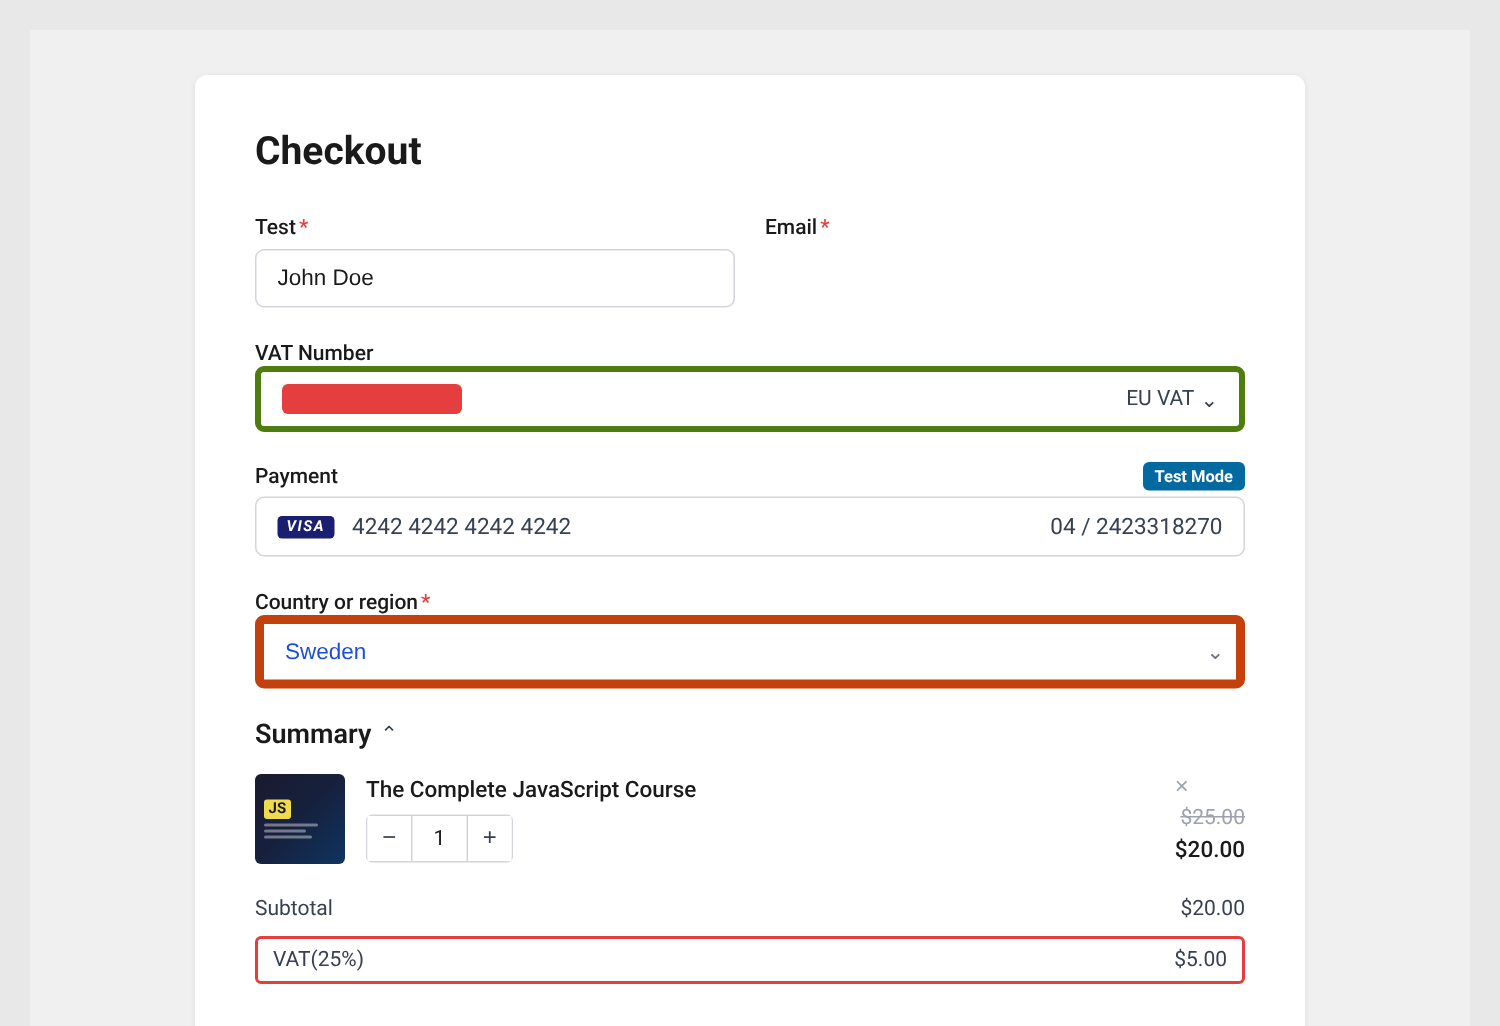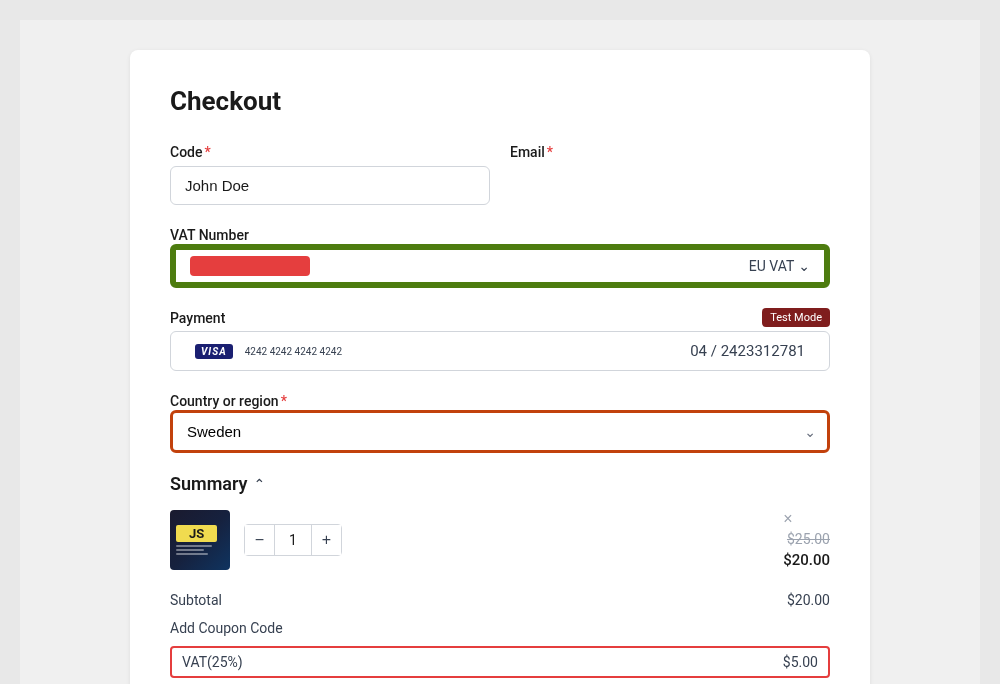--- a/index.html
+++ b/index.html
@@ -60,21 +60,21 @@
       padding: 10px 14px;
       font-size: 15px;
       color: #1a1a1a;
       outline: none;
       width: 100%;
     }
     .vat-section {
       margin-bottom: 20px;
     }
     .vat-input-wrapper {
-      border: 6px solid #4d7c0f;
+      border: 4px solid #4d7c0f;
       border-radius: 6px;
       display: flex;
       align-items: center;
       padding: 0 14px;
       height: 44px;
     }
     .vat-highlight {
       background: #e53e3e;
       border-radius: 4px;
       height: 20px;
@@ -98,48 +98,48 @@
       align-items: center;
       justify-content: space-between;
       margin-bottom: 4px;
     }
     .payment-label {
       font-size: 14px;
       font-weight: 500;
       color: #1a1a1a;
     }
     .test-mode-badge {
-      background: #7f1d1d;
+      background: #0369a1;
       color: #fff;
       font-size: 11px;
-      font-weight: 400;
+      font-weight: 700;
       padding: 3px 8px;
       border-radius: 4px;
     }
     .payment-card-row {
       border: 1px solid #d1d5db;
       border-radius: 6px;
-      padding: 10px 24px;
+      padding: 10px 14px;
       display: flex;
       align-items: center;
       gap: 12px;
       margin-bottom: 8px;
     }
     .visa-badge {
       background: #1a1f71;
       color: #fff;
       font-size: 10px;
       font-weight: 700;
       padding: 2px 6px;
       border-radius: 3px;
       font-style: italic;
       letter-spacing: 1px;
     }
     .card-number {
-      font-size: 10px;
+      font-size: 15px;
       color: #374151;
       flex: 1;
     }
     .card-meta {
       display: flex;
       font-size: 15px;
       color: #374151;
     }
     .secure-notice {
       display: flex;
@@ -158,25 +158,25 @@
       justify-content: center;
     }
     .country-section {
       margin-bottom: 20px;
     }
     .select-wrapper {
       position: relative;
     }
     .country-select {
       width: 100%;
-      border: 3px solid #c2410c;
+      border: 6px solid #c2410c;
       border-radius: 6px;
       padding: 10px 28px 10px 14px;
       font-size: 15px;
-      color: #000000;
+      color: #1d4ed8;
       appearance: none;
       background: #fff;
       cursor: pointer;
       outline: none;
     }
     .select-chevron {
       position: absolute;
       right: 14px;
       top: 50%;
       transform: translateY(-50%);
@@ -217,23 +217,23 @@
       display: flex;
       flex-direction: column;
       justify-content: center;
       align-items: flex-start;
       padding: 6px;
       overflow: hidden;
     }
     .thumbnail-js-badge {
       background: #f0db4f;
       color: #1a1a1a;
-      font-size: 13px;
+      font-size: 10px;
       font-weight: 700;
-      padding: 1px 13px;
+      padding: 1px 3px;
       border-radius: 2px;
       margin-bottom: 3px;
     }
     .thumbnail-lines {
       display: flex;
       flex-direction: column;
       gap: 2px;
     }
     .thumbnail-line {
       height: 2px;
@@ -328,21 +328,21 @@
 <body>
 
 <div class="page-wrapper">
   <div class="checkout-container">
 
     <h1 class="page-title">Checkout</h1>
 
     <div class="form-row">
       <div class="form-group">
         <label class="form-label">
-          <span>Code</span><span class="required-star">*</span>
+          <span>Test</span><span class="required-star">*</span>
         </label>
         <input class="form-input" type="text" value="John Doe" style="">
       </div>
       <div class="form-group">
         <label class="form-label">
           <span>Email</span><span class="required-star">*</span>
         </label>
       </div>
     </div>
 
@@ -361,21 +361,21 @@
       <div class="payment-header">
         <span class="payment-label">Payment</span>
         <span class="test-mode-badge">Test Mode</span>
       </div>
       <div class="payment-card-row">
         <span class="visa-badge">VISA</span>
         <span class="card-number">4242 4242 4242 4242</span>
         <div class="card-meta">
           <span>04 / 24</span>
           <span>233</span>
-          <span>12781</span>
+          <span>18270</span>
         </div>
       </div>
     </div>
 
     <div class="country-section">
       <label class="form-label">
         <span>Country or region</span><span class="required-star">*</span>
       </label>
       <div class="select-wrapper">
         <select class="country-select">
@@ -398,41 +398,39 @@
       <div class="product-row">
         <div class="product-thumbnail">
           <span class="thumbnail-js-badge">JS</span>
           <div class="thumbnail-lines">
             <div class="thumbnail-line" style="width:36px;"></div>
             <div class="thumbnail-line" style="width:28px;"></div>
             <div class="thumbnail-line" style="width:32px;"></div>
           </div>
         </div>
         <div class="product-info">
+          <div class="product-name">The Complete JavaScript Course</div>
           <div class="quantity-controls">
             <button class="qty-btn">−</button>
             <span class="qty-value">1</span>
             <button class="qty-btn">+</button>
           </div>
         </div>
         <div class="product-price-col">
           <button class="remove-btn">×</button>
           <span class="price-original">$25.00</span>
           <span class="price-current">$20.00</span>
         </div>
       </div>
 
       <div class="line-item">
         <span>Subtotal</span>
         <span>$20.00</span>
       </div>
 
-      <div class="line-item" style="cursor:pointer;">
-        <span>Add Coupon Code</span>
-      </div>
 
       <div class="line-item vat-highlight-row">
         <span>VAT(25%)</span>
         <span>$5.00</span>
       </div>
 
     </div>
 
   </div>
 </div>

